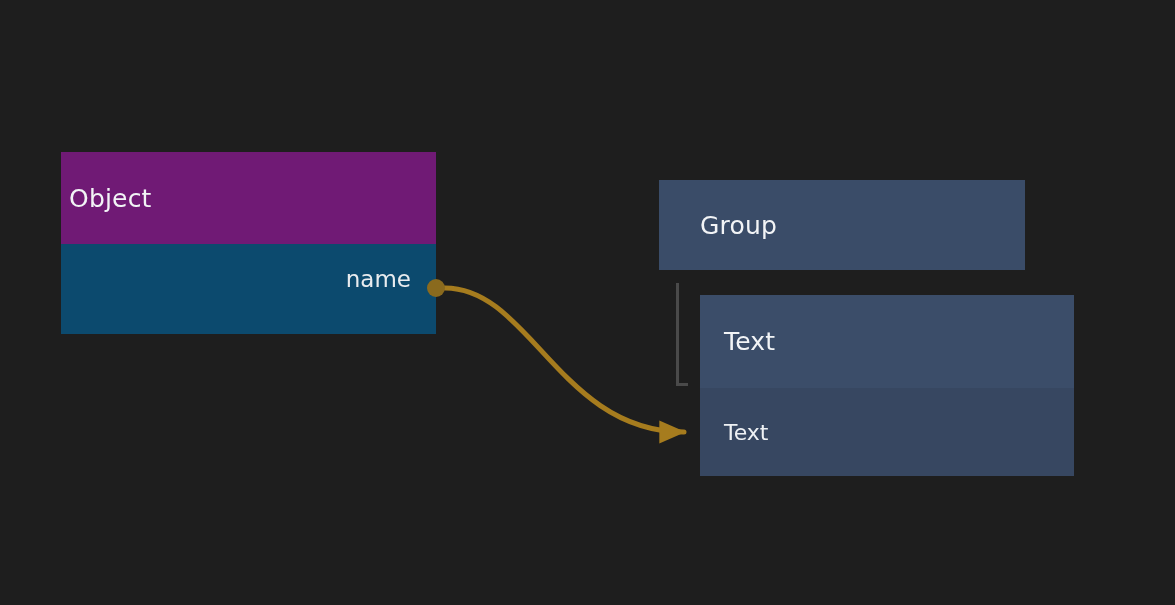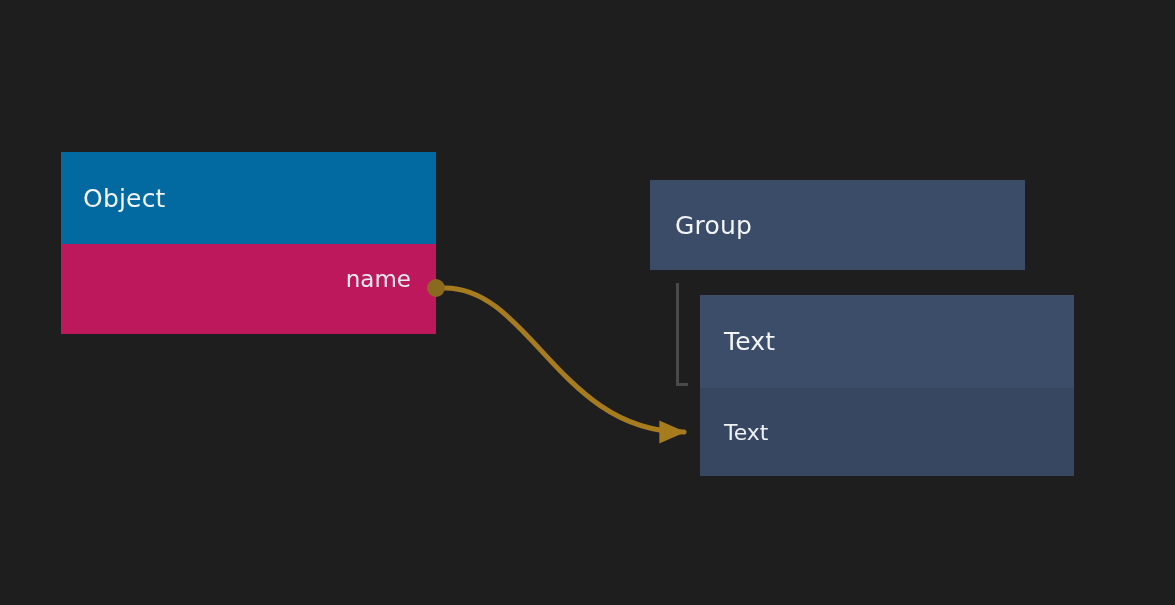--- a/index.html
+++ b/index.html
@@ -38,29 +38,29 @@
 
   
   #object-node {
     left: 61px;
     top: 152px;
     width: 375px;
     height: 182px;
   }
   #object-node .node-header {
     height: 92px;
-    background: #0369a1;
-    padding-left: 22px;
+    background: #701a75;
+    padding-left: 8px;
   }
   #object-node .node-title {
     font-size: 25px;
   }
   #object-node .node-body {
     height: 90px;
-    background: #be185d;
+    background: #0c4a6e;
     position: relative;
   }
   .port-row {
     position: absolute;
     right: 25px;
     top: 22px;
     display: flex;
     align-items: center;
     justify-content: flex-end;
   }
@@ -82,21 +82,22 @@
   
   #group-node {
     left: 650px;
     top: 180px;
     width: 375px;
     height: 90px;
   }
   #group-node .node-header {
     height: 90px;
     background: #3a4c68;
-    padding-left: 25px;
+    padding-left: 41px;
+    margin-left: 9px;
   }
   #group-node .node-title {
     font-size: 25px;
   }
 
   
   #text-node {
     left: 700px;
     top: 295px;
     width: 374px;

